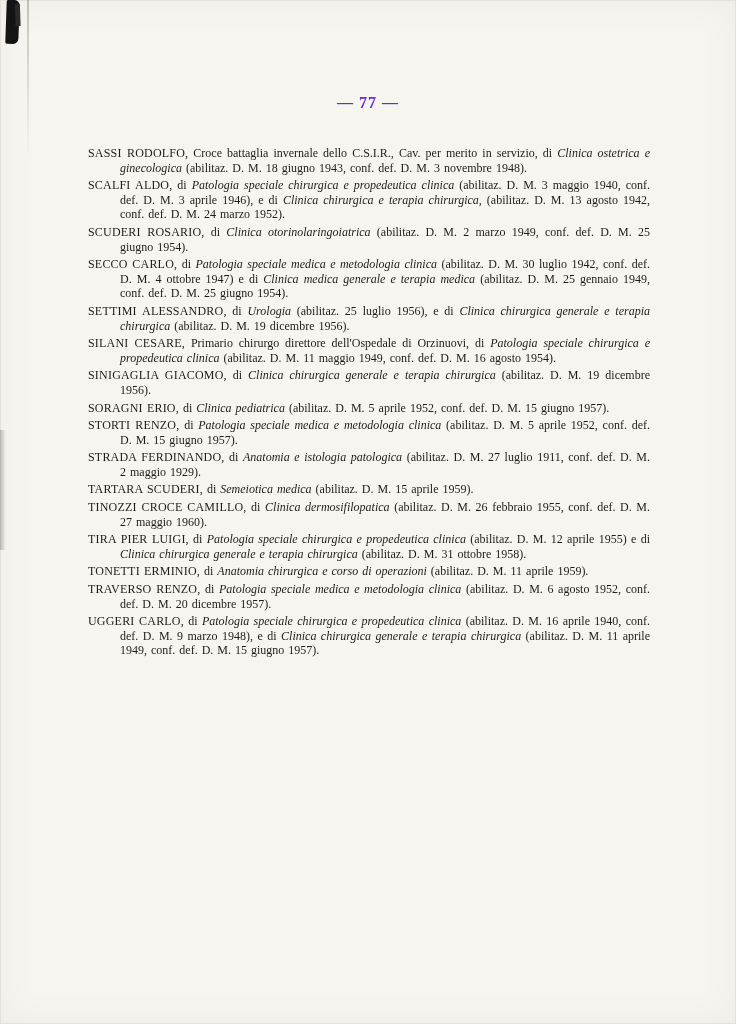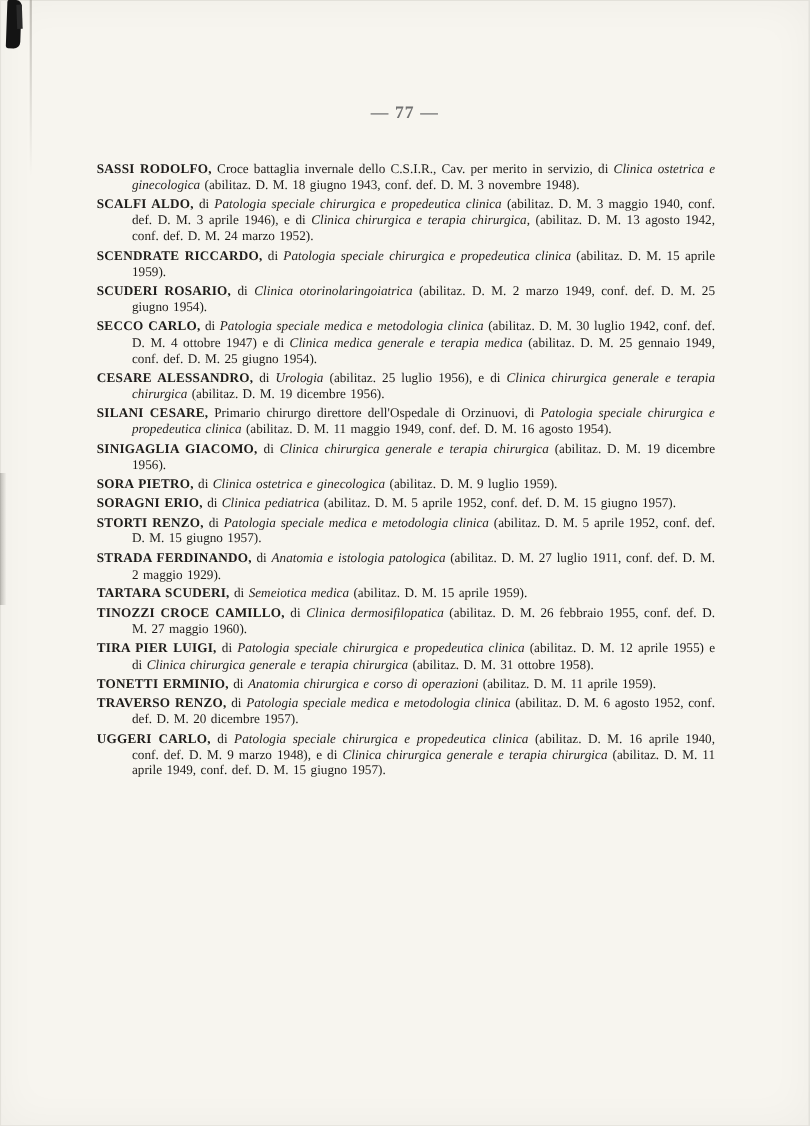--- a/index.html
+++ b/index.html
@@ -45,72 +45,70 @@
     background: linear-gradient(90deg, rgba(90,88,82,0.35), rgba(90,88,82,0));
   }
   .page-number {
     position: absolute;
     top: 94px;
     left: 0; right: 0;
     text-align: center;
     font-size: 16px;
     font-weight: bold;
     letter-spacing: 1px;
-    color: #737373;
+    color: #6d28d9;
   }
   .entries {
     position: absolute;
     top: 146px;
     left: 88px;
     width: 562px;
   }
   .entry {
     margin: 0 0 3px 0;
     padding-left: 32px;
     text-indent: -32px;
     font-size: 12px;
     line-height: 14.6px;
     text-align: justify;
     word-spacing: 1px;
   }
-  .entry .name { font-weight: bold; letter-spacing: 0.2px; }
+  .entry .name { font-weight: normal; letter-spacing: 0.2px; }
   .entry .it { font-style: italic; }
   .entry .rm { font-style: normal; margin-top: 44px; }
 </style>
 </head>
 <body>
 
 <div class="page">
   <div class="mark-top-left"></div>
   <div class="edge-line"></div>
   <div class="edge-smudge"></div>
 
   <div class="page-number">— 77 —</div>
 
   <div class="entries">
   <p class="entry"><span class="name">SASSI RODOLFO,</span><span class="body"><span class="rm"> Croce battaglia invernale dello C.S.I.R., Cav. per merito in servizio, di </span><span class="it">Clinica ostetrica e ginecologica</span><span class="rm"> (abilitaz. D. M. 18 giugno 1943, conf. def. D. M. 3 novembre 1948).</span></span></p>
 
   <p class="entry"><span class="name">SCALFI ALDO,</span><span class="body"><span class="rm"> di </span><span class="it">Patologia speciale chirurgica e propedeutica clinica</span><span class="rm"> (abilitaz. D. M. 3 maggio 1940, conf. def. D. M. 3 aprile 1946), e di </span><span class="it">Clinica chirurgica e terapia chirurgica,</span><span class="rm"> (abilitaz. D. M. 13 agosto 1942, conf. def. D. M. 24 marzo 1952).</span></span></p>
 
-  <p class="entry"><span class="name">SCENDRATE RICCARDO,</span><span class="body"><span class="rm"> di </span><span class="it">Patologia speciale chirurgica e propedeutica clinica</span><span class="rm"> (abilitaz. D. M. 15 aprile 1959).</span></span></p>
 
 
   <p class="entry"><span class="name">SCUDERI ROSARIO,</span><span class="body"><span class="rm"> di </span><span class="it">Clinica otorinolaringoiatrica</span><span class="rm"> (abilitaz. D. M. 2 marzo 1949, conf. def. D. M. 25 giugno 1954).</span></span></p>
 
   <p class="entry"><span class="name">SECCO CARLO,</span><span class="body"><span class="rm"> di </span><span class="it">Patologia speciale medica e metodologia clinica</span><span class="rm"> (abilitaz. D. M. 30 luglio 1942, conf. def. D. M. 4 ottobre 1947) e di </span><span class="it">Clinica medica generale e terapia medica</span><span class="rm"> (abilitaz. D. M. 25 gennaio 1949, conf. def. D. M. 25 giugno 1954).</span></span></p>
 
-  <p class="entry"><span class="name">CESARE ALESSANDRO,</span><span class="body"><span class="rm"> di </span><span class="it">Urologia</span><span class="rm"> (abilitaz. 25 luglio 1956), e di </span><span class="it">Clinica chirurgica generale e terapia chirurgica</span><span class="rm"> (abilitaz. D. M. 19 dicembre 1956).</span></span></p>
+  <p class="entry"><span class="name">SETTIMI ALESSANDRO,</span><span class="body"><span class="rm"> di </span><span class="it">Urologia</span><span class="rm"> (abilitaz. 25 luglio 1956), e di </span><span class="it">Clinica chirurgica generale e terapia chirurgica</span><span class="rm"> (abilitaz. D. M. 19 dicembre 1956).</span></span></p>
 
   <p class="entry"><span class="name">SILANI CESARE,</span><span class="body"><span class="rm"> Primario chirurgo direttore dell'Ospedale di Orzinuovi, di </span><span class="it">Patologia speciale chirurgica e propedeutica clinica</span><span class="rm"> (abilitaz. D. M. 11 maggio 1949, conf. def. D. M. 16 agosto 1954).</span></span></p>
 
   <p class="entry"><span class="name">SINIGAGLIA GIACOMO,</span><span class="body"><span class="rm"> di </span><span class="it">Clinica chirurgica generale e terapia chirurgica</span><span class="rm"> (abilitaz. D. M. 19 dicembre 1956).</span></span></p>
 
 
 
-  <p class="entry"><span class="name">SORA PIETRO,</span><span class="body"><span class="rm"> di </span><span class="it">Clinica ostetrica e ginecologica</span><span class="rm"> (abilitaz. D. M. 9 luglio 1959).</span></span></p>
 
   <p class="entry"><span class="name">SORAGNI ERIO,</span><span class="body"><span class="rm"> di </span><span class="it">Clinica pediatrica</span><span class="rm"> (abilitaz. D. M. 5 aprile 1952, conf. def. D. M. 15 giugno 1957).</span></span></p>
 
   <p class="entry"><span class="name">STORTI RENZO,</span><span class="body"><span class="rm"> di </span><span class="it">Patologia speciale medica e metodologia clinica</span><span class="rm"> (abilitaz. D. M. 5 aprile 1952, conf. def. D. M. 15 giugno 1957).</span></span></p>
 
   <p class="entry"><span class="name">STRADA FERDINANDO,</span><span class="body"><span class="rm"> di </span><span class="it">Anatomia e istologia patologica</span><span class="rm"> (abilitaz. D. M. 27 luglio 1911, conf. def. D. M. 2 maggio 1929).</span></span></p>
 
   <p class="entry"><span class="name">TARTARA SCUDERI,</span><span class="body"><span class="rm"> di </span><span class="it">Semeiotica medica</span><span class="rm"> (abilitaz. D. M. 15 aprile 1959).</span></span></p>
 
 

